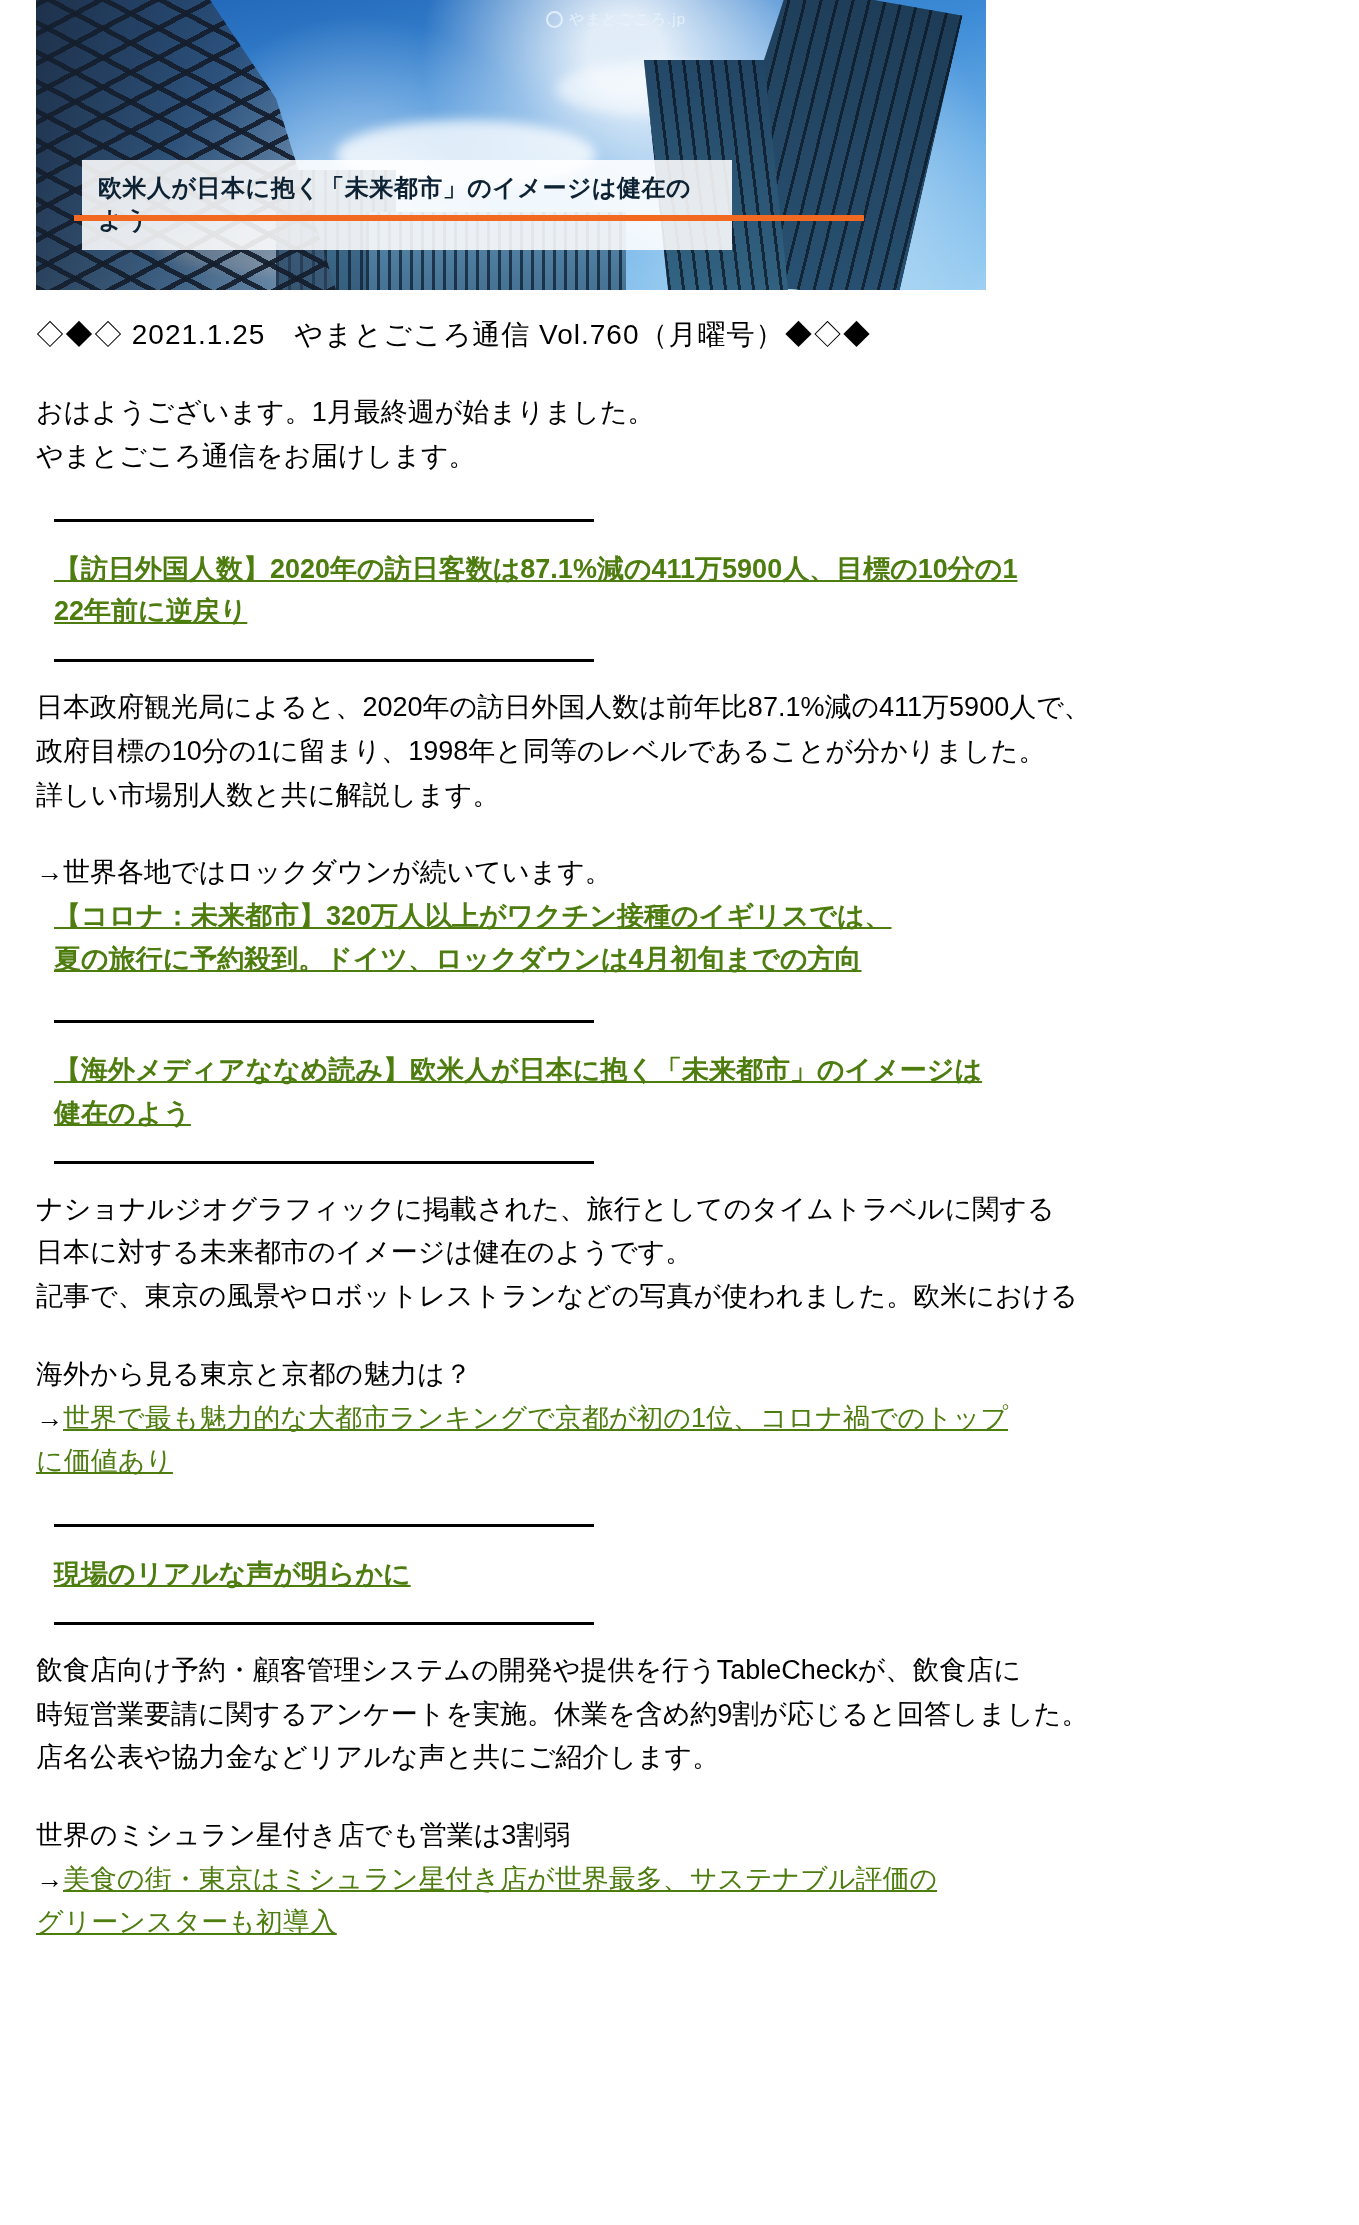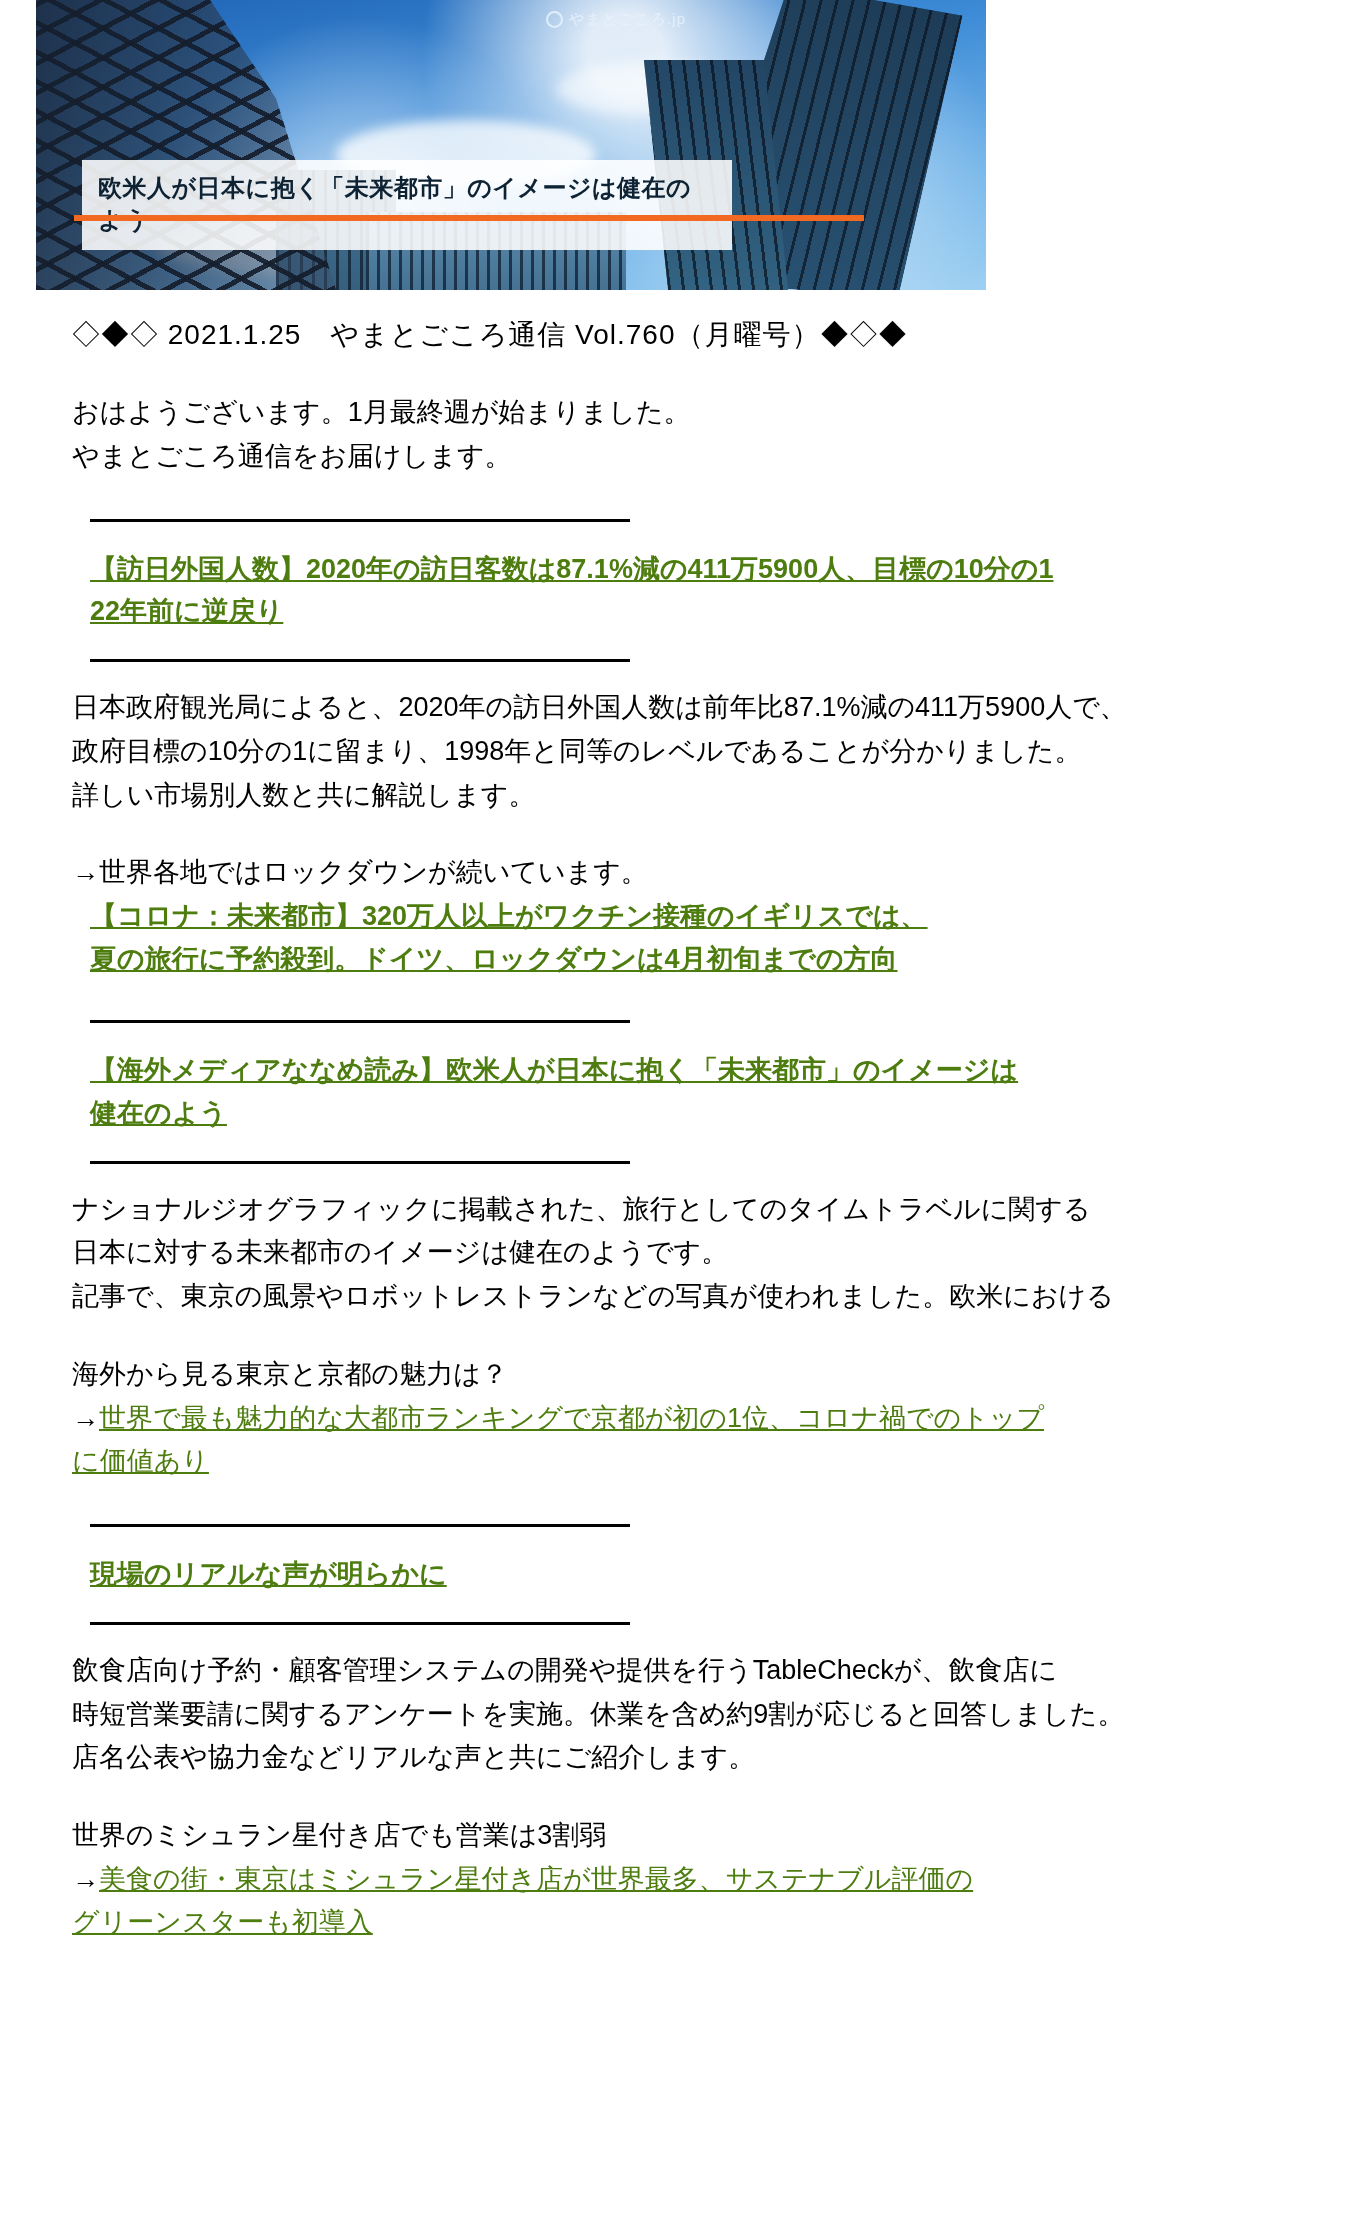--- a/index.html
+++ b/index.html
@@ -133,21 +133,20 @@
     width: 790px;
     height: 6px;
     background: #f26a21;
   }
 
   
   .content {
     padding: 0 36px;
     font-size: 27px;
     line-height: 1.62;
-    margin-left: 36px;
   }
   .issue-line {
     margin: 22px 0 0 0;
     font-size: 28px;
     letter-spacing: 1px;
   }
   p.para {
     margin: 34px 0 0 0;
   }
   p.para.tight {

